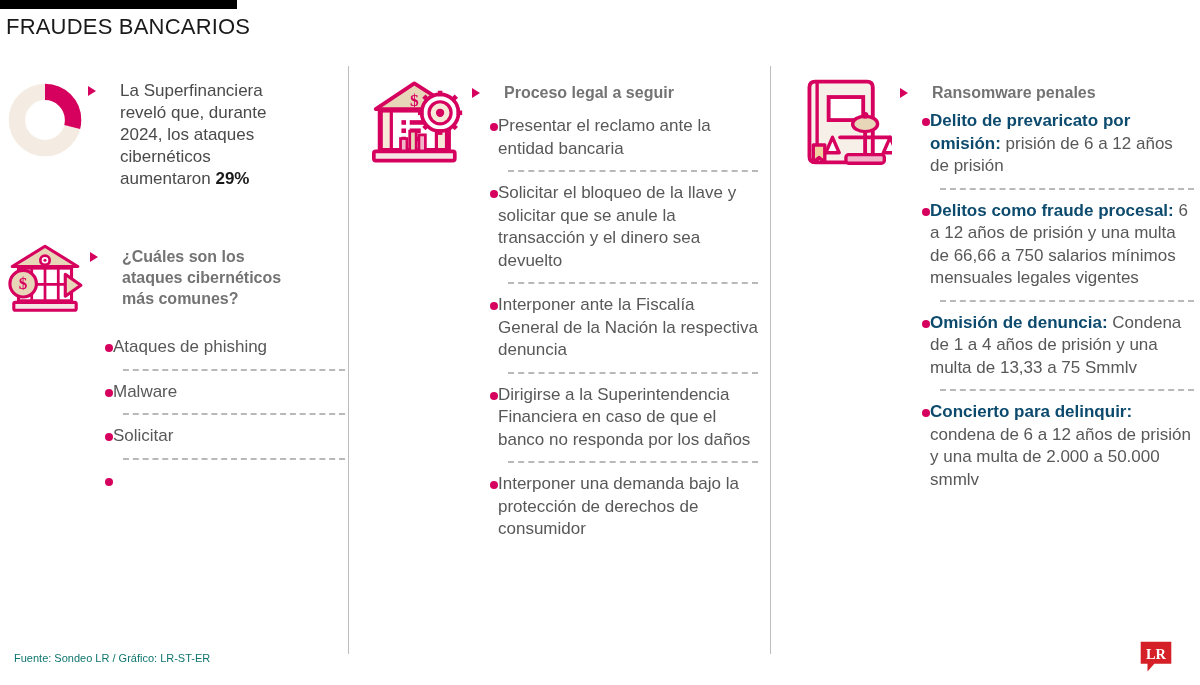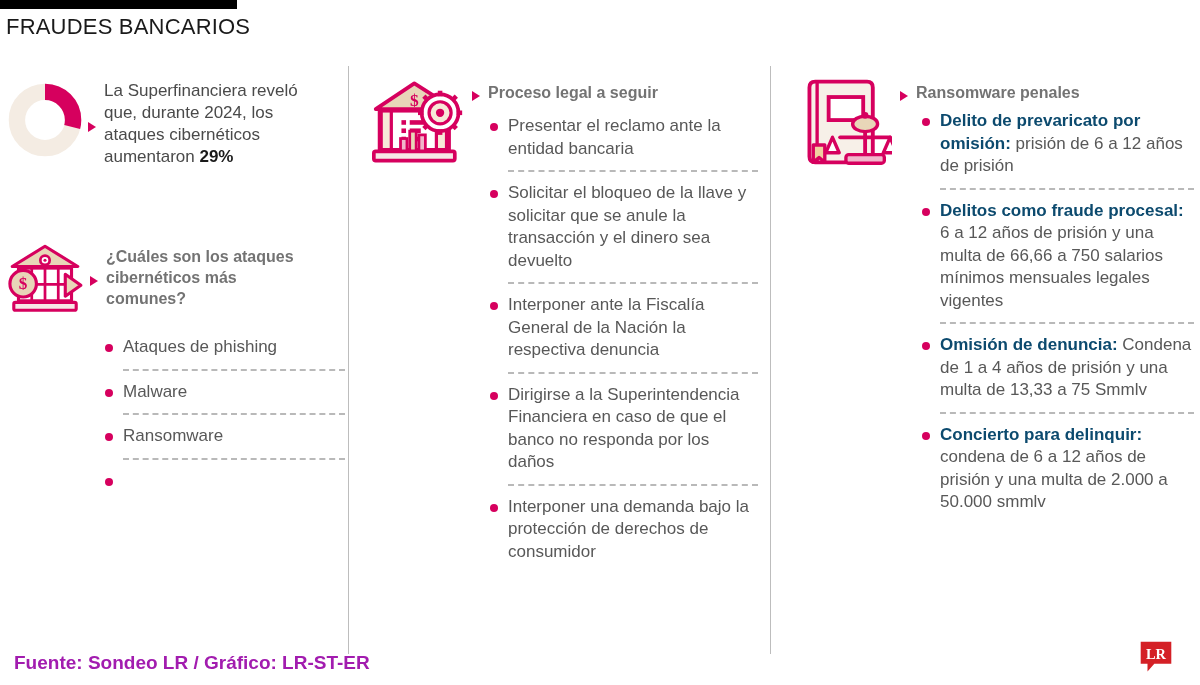--- a/index.html
+++ b/index.html
@@ -31,36 +31,36 @@
   .divider.d2 { left: 770px; }
 
   .col { position: absolute; top: 0; }
   .col1 { left: 0px;   width: 348px; }
   .col2 { left: 360px; width: 410px; }
   .col3 { left: 782px; width: 418px; }
   .icon-slot { flex: 0 0 auto; }
   .body-slot { flex: 1 1 auto; }
 
   
-  .head-row { display: flex; align-items: center; gap: 8px; }
+  .head-row { display: flex; align-items: flex-start; gap: 24px; }
   .arrow {
     flex: 0 0 auto; width: 0; height: 0; margin-top: 6px;
     border-top: 5px solid transparent;
     border-bottom: 5px solid transparent;
     border-left: 8px solid #d6005e;
   }
   .head-text {
     font-size: 16px; line-height: 21px; color: #737373; font-weight: bold;
   }
   .head-text.regular { font-weight: normal; color: #4a4a4a; font-size: 17px; line-height: 22px; }
   .head-text.regular b { color:#1a1a1a; font-weight: bold; }
 
   
   ul.bullets { list-style: none; }
-  ul.bullets li.item { display: flex; align-items: flex-start; gap: 10px; }
+  ul.bullets li.item { display: flex; align-items: flex-start; }
   .dot {
     flex: 0 0 auto; width: 8px; height: 8px; border-radius: 50%;
     background: #d6005e; margin-top: 8px;
   }
   .item-text { font-size: 17px; line-height: 22.5px; color: #585858; }
   .item-text b { color: #0c4a6e; font-weight: bold; }
   .sep {
     border: 0; border-top: 2px dashed #b9b9b9;
     margin: 10px 0 10px 18px; height: 0;
   }
@@ -84,21 +84,21 @@
 
   
   .c3-head { position: absolute; left: 14px; top: 74px; display: flex; gap: 8px; }
   .bookicon { width: 96px; height: 96px; flex: 0 0 auto; }
   .c3-head-text { padding-top: 8px; }
   .c3-list { position: absolute; left: 140px; top: 110px; width: 272px; }
 
   
   .source {
     position: absolute; left: 14px; top: 652px;
-    font-size: 19px; color: #a21caf; font-weight: bold;
+    font-size: 11px; color: #0f766e;
   }
   .logo {
     position: absolute; left: 1139px; top: 640px;
     width: 34px; height: 34px;
   }
 </style>
 </head>
 <body>
 
 <div class="page">
@@ -159,21 +159,21 @@
           <span class="item-text">Ataques de phishing</span>
         </li>
         <hr class="sep">
         <li class="item">
           <span class="dot"></span>
           <span class="item-text">Malware</span>
         </li>
         <hr class="sep">
         <li class="item">
           <span class="dot"></span>
-          <span class="item-text">Ransomware</span>
+          <span class="item-text">Solicitar</span>
         </li>
         <hr class="sep">
         <li class="item">
           <span class="dot"></span>
         </li>
       </ul>
   </div>
 
   <div class="col col2">
     <div class="c2-head">

